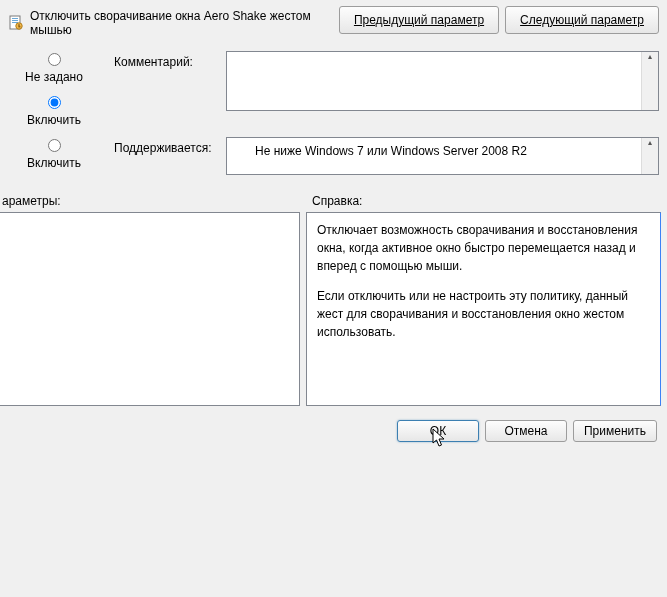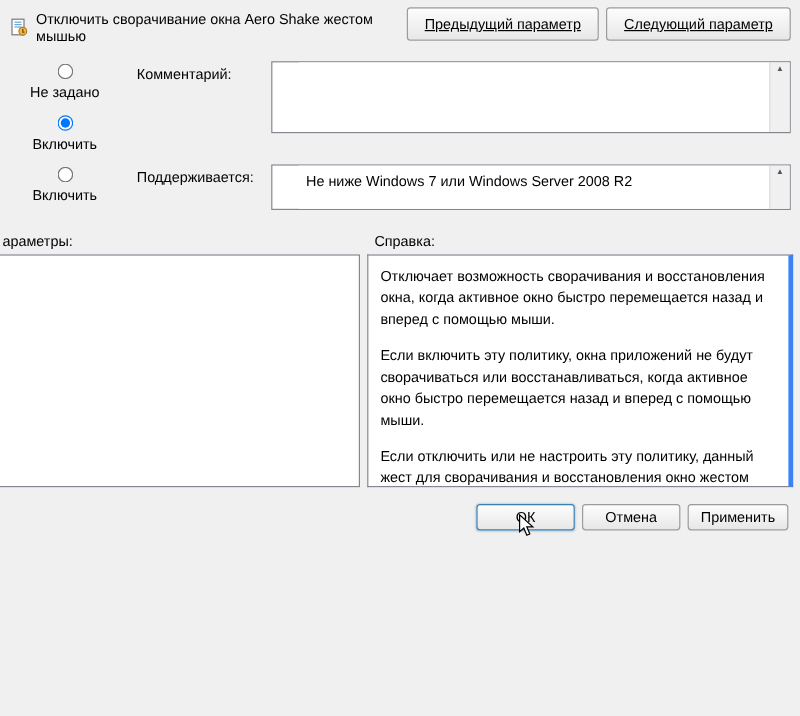--- a/index.html
+++ b/index.html
@@ -125,21 +125,21 @@
     min-height: 0;
     padding: 0 6px 6px 0;
     gap: 6px;
   }
   .panel {
     border: 1px solid #828790;
     background: #fff;
     overflow: hidden;
   }
   .panel.left { width: 302px; margin-left: -2px; }
-  .panel.right { flex: 1; padding: 8px 10px; line-height: 1.5; border-right: 4px solid #3b82f6; position: relative; }
+  .panel.right { flex: 1; padding: 8px 10px; line-height: 1.5; border-right: 1px solid #3b82f6; position: relative; }
   .panel.right p { margin: 0 0 12px 0; }
 
   .footer {
     display: flex;
     justify-content: flex-end;
     gap: 6px;
     padding: 8px 10px 10px 8px;
     position: relative;
   }
   .footer .btn { min-width: 82px; padding: 3px 10px; }
@@ -217,21 +217,20 @@
 
   <div class="labels-row">
     <div class="left">араметры:</div>
     <div>Справка:</div>
   </div>
 
   <div class="panels-row">
     <div class="panel left"></div>
     <div class="panel right">
       <p>Отключает возможность сворачивания и восстановления окна, когда активное окно быстро перемещается назад и вперед с помощью мыши.</p>
-      <p>Если включить эту политику, окна приложений не будут сворачиваться или восстанавливаться, когда активное окно быстро перемещается назад и вперед с помощью мыши.</p>
       <p>Если отключить или не настроить эту политику, данный жест для сворачивания и восстановления окно жестом использовать.</p>
     </div>
   </div>
 
   <div class="footer">
     <button class="btn primary">ОК</button>
     <button class="btn">Отмена</button>
     <button class="btn">Применить</button>
     <svg class="cursor" width="18" height="22" style="left:432px; top:16px;">
       <path d="M1 1 L1 15 L4.5 12 L7 18 L9.5 17 L7 11 L12 11 Z" fill="#fff" stroke="#000" stroke-width="1"></path>

